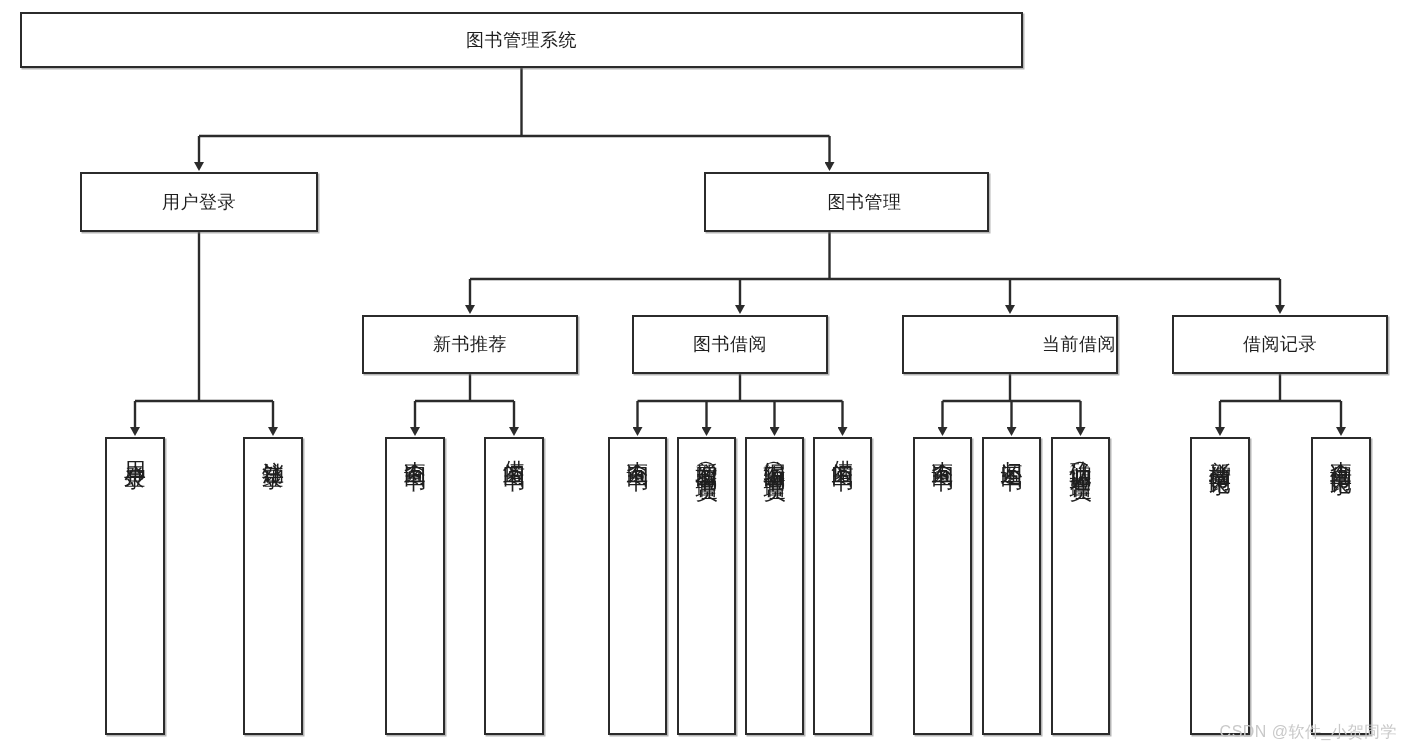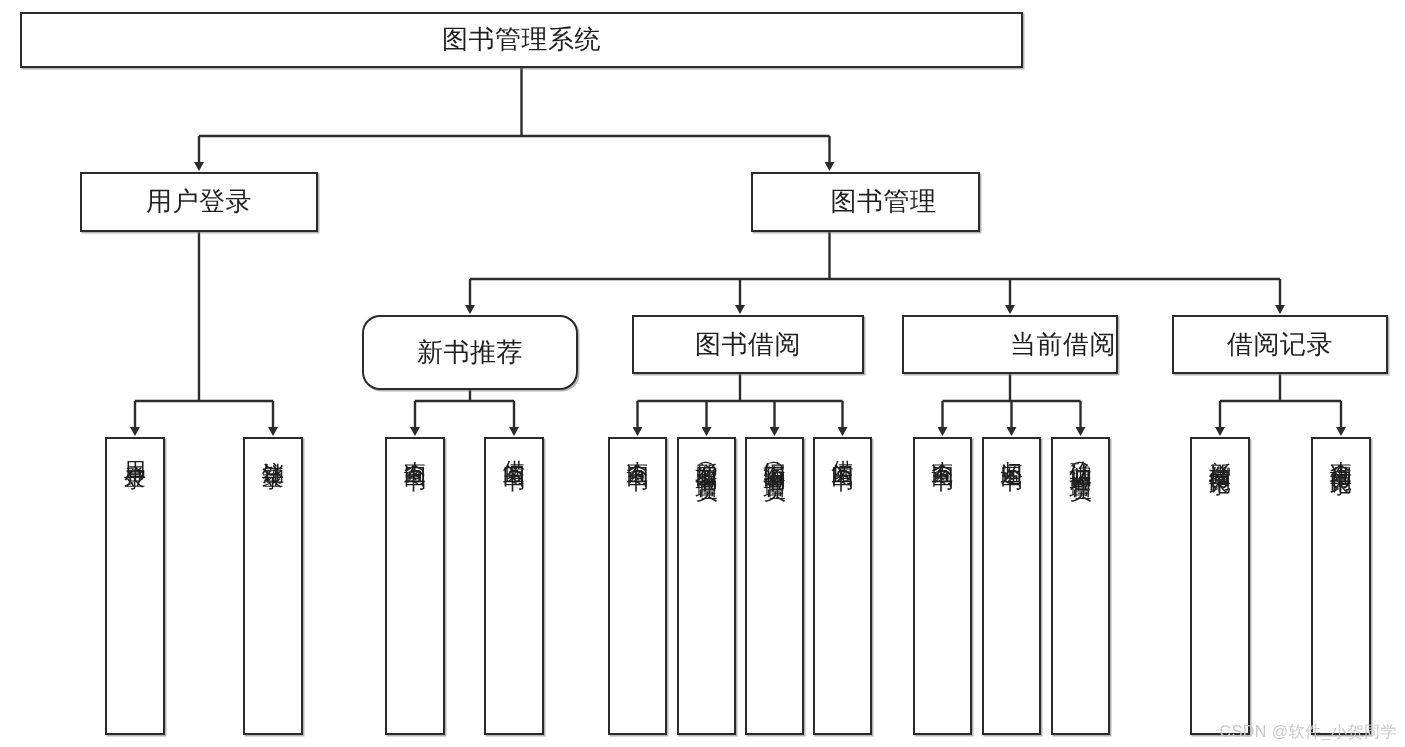--- a/index.html
+++ b/index.html
@@ -36,21 +36,21 @@
     justify-content: center;
     box-shadow: 1.5px 1.5px 0 0 rgba(120,120,120,0.55);
   }
   .node-label {
     color: #1e1e1e;
     line-height: 1.12;
     white-space: nowrap;
   }
   
   .node.h .node-label {
-    font-size: 26px;
+    font-size: 18px;
     letter-spacing: 0.5px;
   }
   
   .node.v {
     align-items: flex-start;
     padding-top: 4px;
   }
   .node.v .node-label {
     writing-mode: vertical-rl;
     text-orientation: upright;
@@ -118,27 +118,27 @@
       </g>
   </svg>
 
   <div id="nodes-layer">
       <div class="node h" style="left: 20px; top: 12px; width: 1003px; height: 56px;">
         <span class="node-label">图书管理系统</span>
       </div>
       <div class="node h" style="left: 80px; top: 172px; width: 238px; height: 60px;">
         <span class="node-label">用户登录</span>
       </div>
-      <div class="node h" style="left: 751px; top: 172px; width: 229px; height: 60px; padding-left: 36px;">
+      <div class="node h" style="left: 704px; top: 172px; width: 285px; height: 60px; padding-left: 36px;">
         <span class="node-label">图书管理</span>
       </div>
-      <div class="node h" style="left: 362px; top: 315px; width: 216px; height: 75px; border-radius: 18px;">
+      <div class="node h" style="left: 362px; top: 315px; width: 216px; height: 59px;">
         <span class="node-label">新书推荐</span>
       </div>
-      <div class="node h" style="left: 632px; top: 315px; width: 232px; height: 59px;">
+      <div class="node h" style="left: 632px; top: 315px; width: 196px; height: 59px;">
         <span class="node-label">图书借阅</span>
       </div>
       <div class="node h" style="left: 902px; top: 315px; width: 216px; height: 59px; justify-content: flex-end;">
         <span class="node-label">当前借阅</span>
       </div>
       <div class="node h" style="left: 1172px; top: 315px; width: 216px; height: 59px;">
         <span class="node-label">借阅记录</span>
       </div>
       <div class="node v" style="left: 105px; top: 437px; width: 60px; height: 298px;">
         <span class="node-label">用户登录</span>

